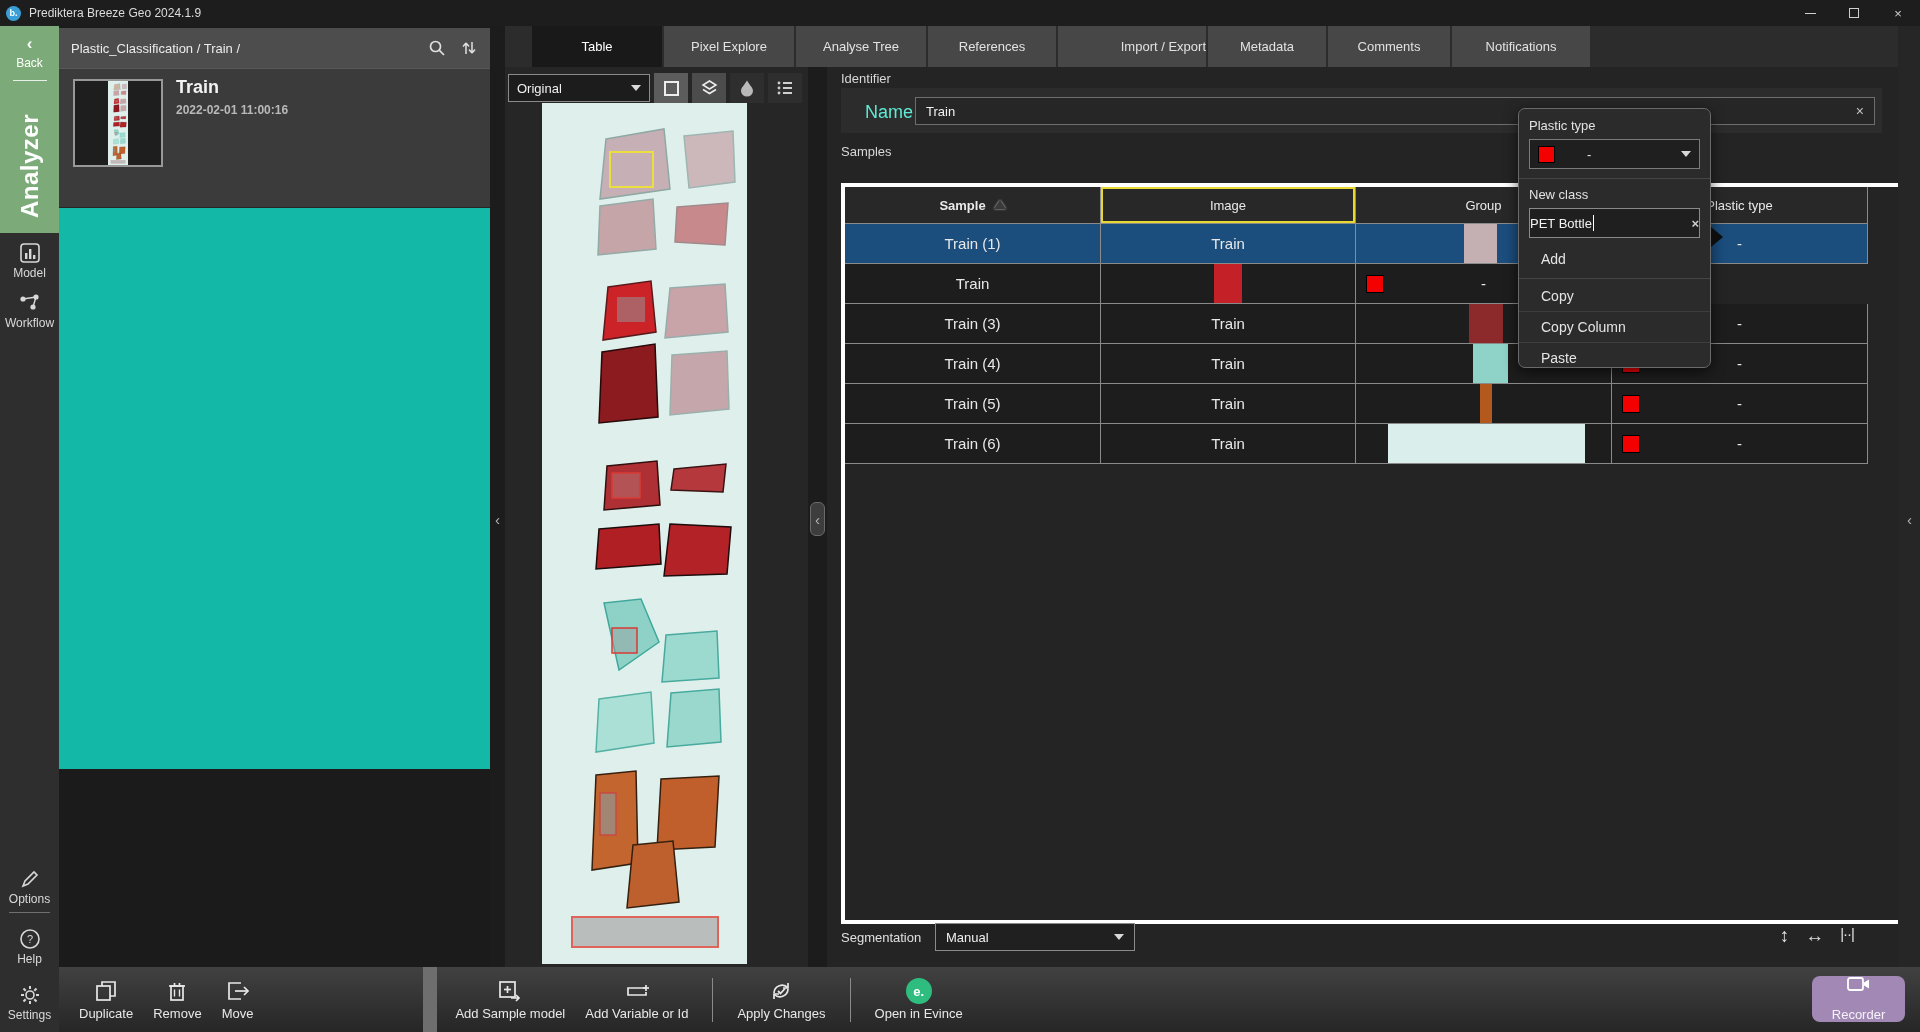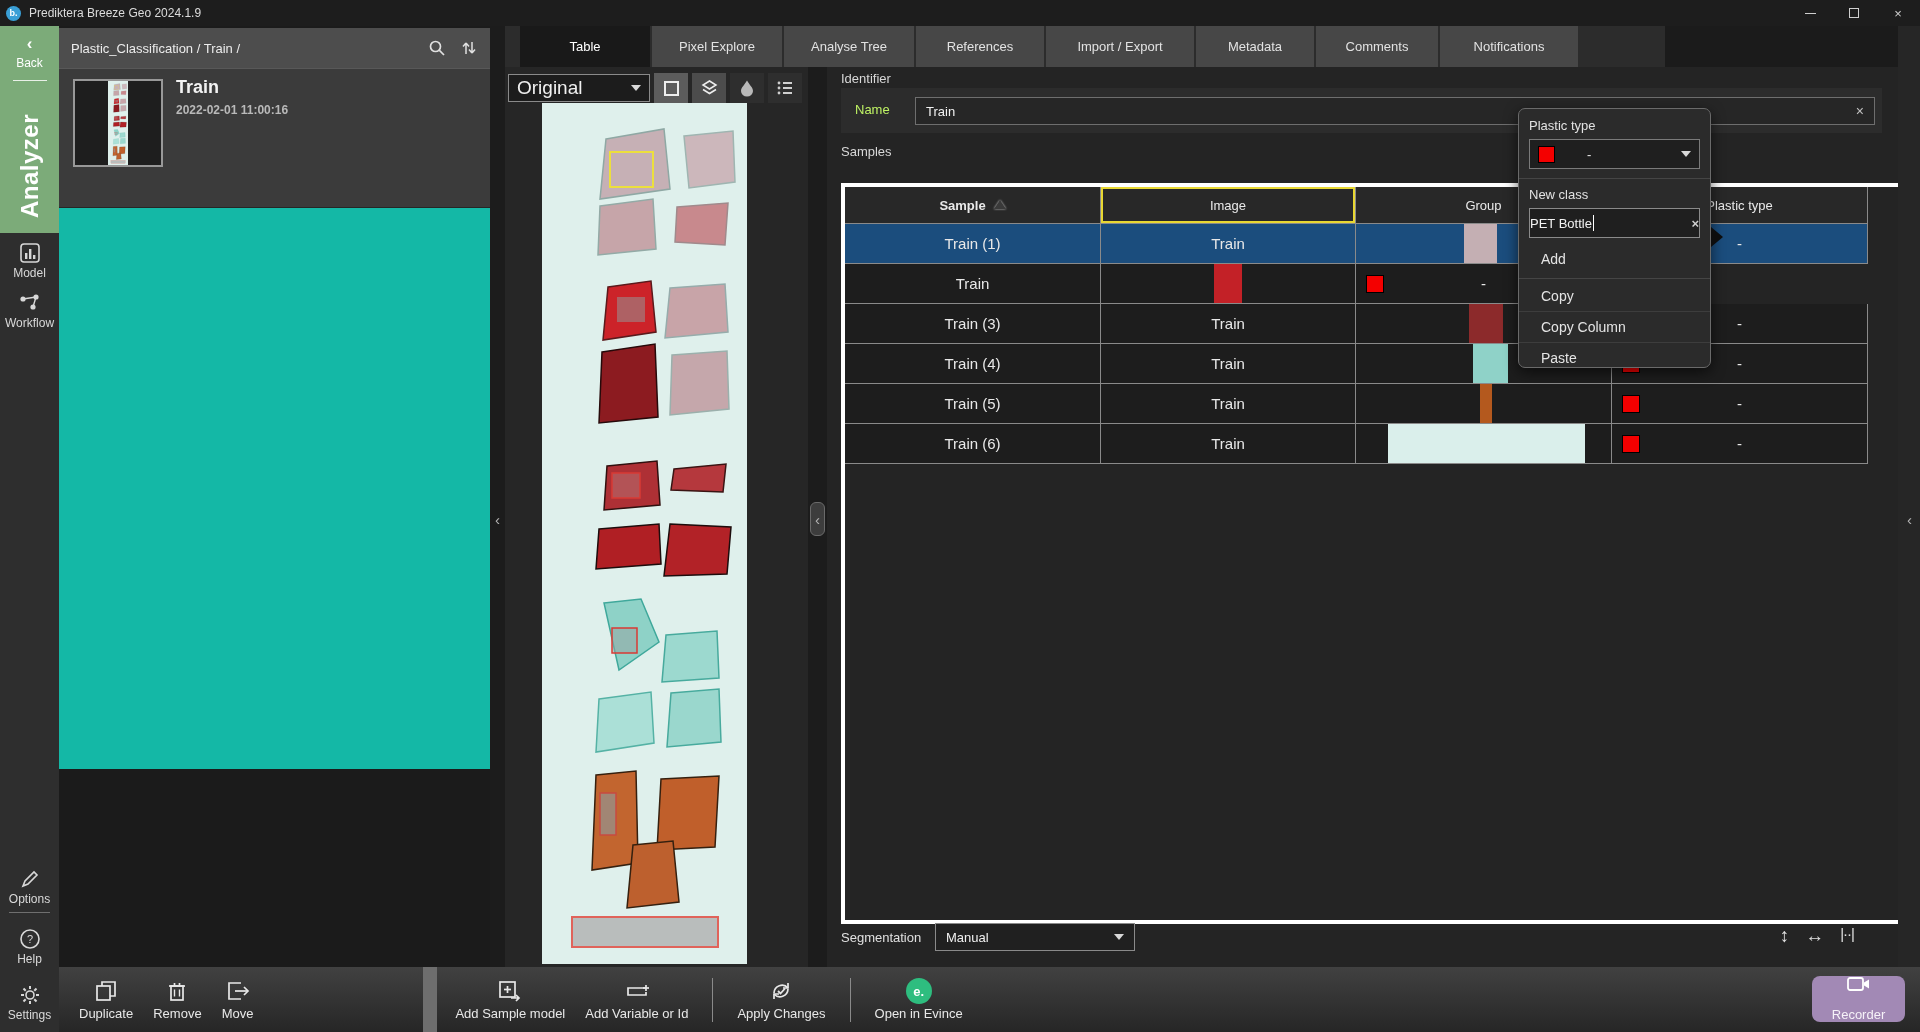--- a/index.html
+++ b/index.html
@@ -43,42 +43,42 @@
   .eitem .ititle { position:absolute; left:117px; top:8px; font-size:18px; font-weight:bold; color:#f2f2f2; }
   .eitem .istamp { position:absolute; left:117px; top:34px; font-size:12px; font-weight:bold; color:#b9b9b9; }
 
   
   .vgap { position:absolute; top:26px; height:941px; background:#1c1c1c; }
   .handle { position:absolute; width:15px; height:34px; display:flex; align-items:center; justify-content:center;
             color:#b5b5b5; font-size:15px; }
   .handle.pill { background:#3d3d3d; border:1px solid #6a6a6a; border-radius:6px; }
 
   
-  #tabsbar { position:absolute; left:505px; top:26px; width:1160px; height:41px; background:#2c2c2c; display:flex; }
+  #tabsbar { position:absolute; left:505px; top:26px; width:1415px; height:41px; background:#2c2c2c; display:flex;padding-left:12px; }
   .tab { height:41px; margin-right:2px; background:#474747; color:#e2e2e2; font-size:13px;
          display:flex; align-items:center; justify-content:center; }
   .tab.active { background:#191919; color:#fff; }
 
   
   #viewer { position:absolute; left:505px; top:67px; width:303px; height:900px; background:#262626; }
   .vtoolbar { position:absolute; left:3px; top:6px; display:flex; align-items:center; }
   .vselect { width:142px; height:28px; background:#1c1c1c; border:1px solid #8a8a8a; display:flex; align-items:center;
-             padding:0 8px; font-size:19px; color:#f0f0f0; }
+             padding:0 8px; font-size:13px; color:#f0f0f0; }
   .vselect .caret { margin-left:auto; }
   .caret { width:0; height:0; border-left:5px solid transparent; border-right:5px solid transparent; border-top:6px solid #d8d8d8; }
   .vbtn { width:34px; height:30px; margin-left:4px; display:flex; align-items:center; justify-content:center; background:#2e2e2e; }
   .vbtn.sel1 { background:#5c5c5c; }
   .vbtn.sel2 { background:#4c4c4c; }
   #scanwrap { position:absolute; left:37px; top:36px; width:205px; height:861px; }
 
   
   #samples { position:absolute; left:827px; top:67px; width:1071px; height:900px; background:#242424; }
   .sec-label { position:absolute; font-size:13px; color:#d8d8d8; }
   #ident-band { position:absolute; left:14px; top:21px; width:1041px; height:45px; background:#2c2c2c; }
-  #name-label { position:absolute; left:28px; top:35px; font-size:13px; color:#bef264; }
+  #name-label { position:absolute; left:38px; top:35px; font-size:18px; color:#5eead4; }
   #name-input { position:absolute; left:88px; top:30px; width:960px; height:28px; background:#262626; border:1px solid #6e6e6e;
                 display:flex; align-items:center; padding:0 10px; font-size:13px; color:#f0f0f0; }
   #name-input .clear { margin-left:auto; color:#c2c2c2; font-size:14px; }
 
   #tablebox { position:absolute; left:14px; top:116px; width:1121px; height:741px; border:4px solid #ffffff; }
   .tgrid { display:grid; grid-template-columns:256px 255px 256px 256px; }
   #thead .th { height:37px; background:#282828; border-right:1px solid #8a8a8a; border-bottom:1px solid #8a8a8a;
                display:flex; align-items:center; justify-content:center; font-size:13px; color:#e9e9e9; position:relative; }
   #thead .th:first-child { font-weight:bold; }
   #thead .th.img-col { box-shadow:inset 0 0 0 2px #e8d832; }
@@ -284,21 +284,21 @@
       </div>
     <div class="tab" style="width:130px;">
         <span>Pixel Explore</span>
       </div>
     <div class="tab" style="width:130px;">
         <span>Analyse Tree</span>
       </div>
     <div class="tab" style="width:128px;">
         <span>References</span>
       </div>
-    <div class="tab" style="width:148px;">
+    <div class="tab" style="width:148px;justify-content:flex-end;">
         <span>Import / Export</span>
       </div>
     <div class="tab" style="width:118px;">
         <span>Metadata</span>
       </div>
     <div class="tab" style="width:122px;">
         <span>Comments</span>
       </div>
     <div class="tab" style="width:138px;">
         <span>Notifications</span>

